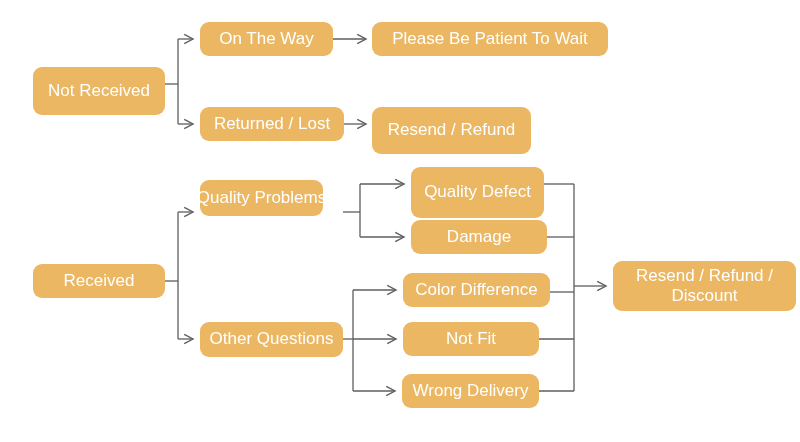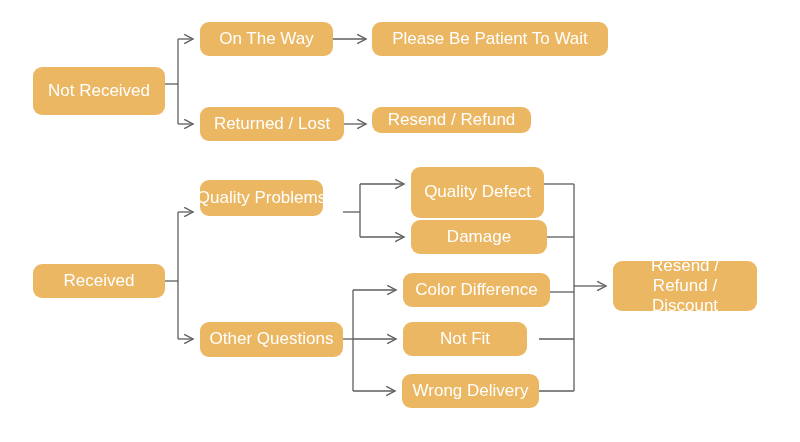--- a/index.html
+++ b/index.html
@@ -92,33 +92,33 @@
   </svg>
 
   <div class="node" style="left:33px;  top:67px;  width:132px; height:48px">Not Received</div>
 
   <div class="node" style="left:200px; top:22px;  width:133px; height:34px">On The Way</div>
 
   <div class="node" style="left:372px; top:22px;  width:236px; height:34px">Please Be Patient To Wait</div>
 
   <div class="node" style="left:200px; top:107px; width:144px; height:34px">Returned / Lost</div>
 
-  <div class="node" style="left:372px; top:107px; width:159px; height:26px">Resend / Refund</div>
+  <div class="node" style="left:372px; top:107px; width:159px; height:47px">Resend / Refund</div>
 
   <div class="node" style="left:33px;  top:264px; width:132px; height:34px">Received</div>
 
   <div class="node" style="left:200px; top:180px; width:123px; height:36px">Quality Problems</div>
 
   <div class="node" style="left:200px; top:322px; width:143px; height:35px">Other Questions</div>
 
   <div class="node" style="left:411px; top:167px; width:133px; height:51px">Quality Defect</div>
 
   <div class="node" style="left:411px; top:220px; width:136px; height:34px">Damage</div>
 
   <div class="node" style="left:403px; top:273px; width:147px; height:34px">Color Difference</div>
 
-  <div class="node" style="left:403px; top:322px; width:124px; height:34px">Not Fit</div>
+  <div class="node" style="left:403px; top:322px; width:136px; height:34px">Not Fit</div>
 
   <div class="node" style="left:402px; top:374px; width:137px; height:34px">Wrong Delivery</div>
 
-  <div class="node wrap" style="left:613px; top:261px; width:144px; height:50px">Resend / Refund / Discount</div>
+  <div class="node wrap" style="left:613px; top:261px; width:183px; height:50px">Resend / Refund / Discount</div>
 
 </div>
 
 </body></html>

